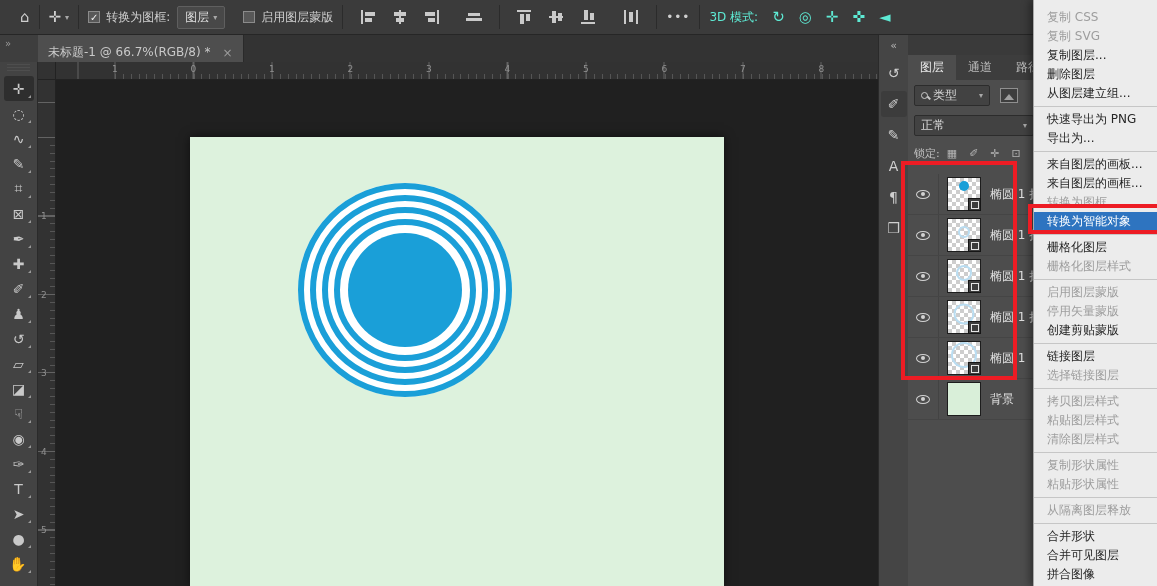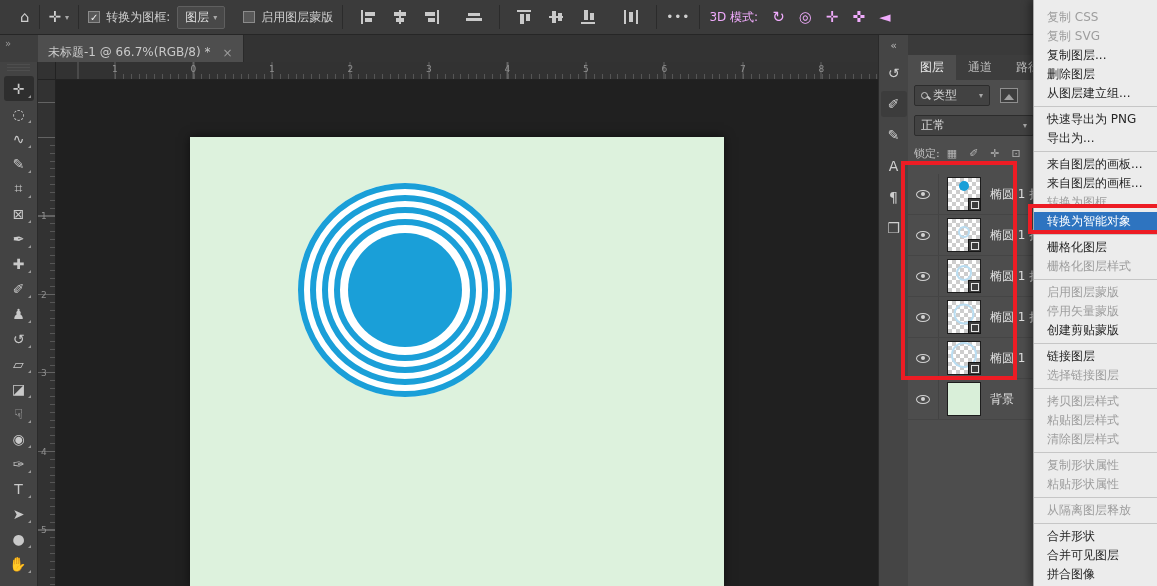--- a/index.html
+++ b/index.html
@@ -12,21 +12,21 @@
         border-bottom:1px solid #262626;display:flex;align-items:center;font-size:12px;}
   .obar .sep{width:1px;height:24px;background:#2b2b2b;margin:0 9px;flex:0 0 auto;}
   .glyph{color:#cfcfcf;font-size:15px;line-height:1;}
   .chev{font-size:8px;color:#a8a8a8;margin-left:4px;}
   .chk{width:12px;height:12px;border:1px solid #8b8b8b;background:#585858;display:inline-flex;
        align-items:center;justify-content:center;font-size:10px;color:#efefef;margin-right:6px;flex:0 0 auto;}
   .dd{background:#484848;border:1px solid #5f5f5f;border-radius:2px;color:#dedede;
       padding:2px 7px;display:inline-flex;align-items:center;margin-left:7px;}
   .aicon{position:relative;width:16px;height:14px;display:inline-block;margin:0 8px;flex:0 0 auto;}
   .aicon i{position:absolute;background:#c9c9c9;}
-  .dim{color:#f0abfc;text-align:center;}
+  .dim{color:#5eead4;text-align:center;}
   .obar .lbl{color:#cfcfcf;}
 
   
   .tabbar{position:absolute;left:38px;top:35px;width:840px;height:27px;background:#333;}
   .doctab{position:absolute;left:0;top:0;height:35px;background:#4e4e4e;color:#c9c9c9;
           display:flex;align-items:center;padding:0 10px;font-size:12px;border-right:1px solid #2a2a2a;}
   .tabclose{margin-left:12px;color:#9c9c9c;font-size:12px;}
   .dockhead{position:absolute;left:0;top:35px;width:38px;height:27px;background:#3e3e3e;color:#9a9a9a;
             font-size:10px;padding:3px 0 0 5px;}
 

